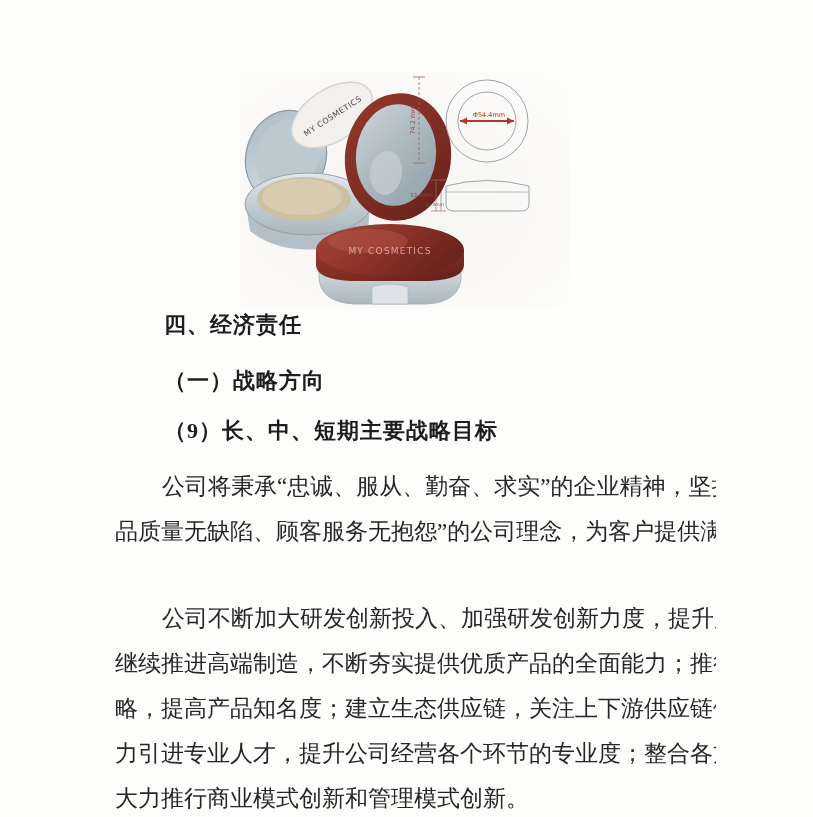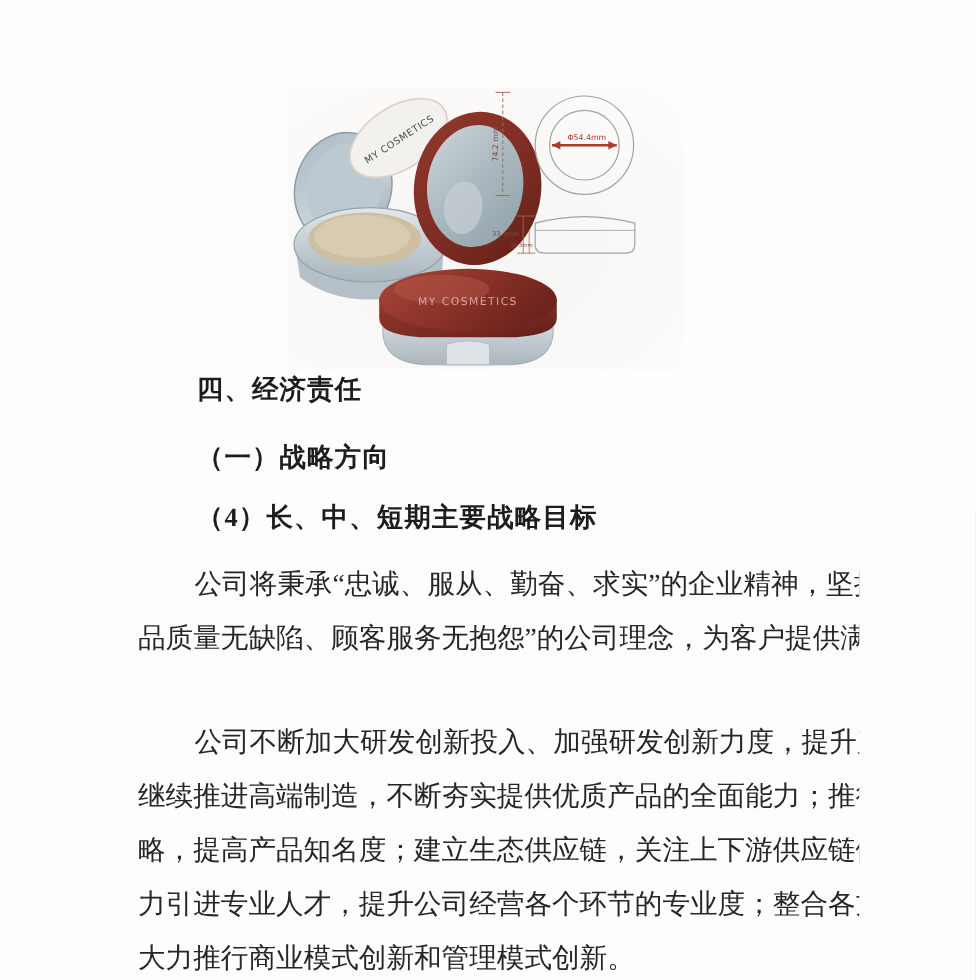--- a/index.html
+++ b/index.html
@@ -131,21 +131,21 @@
         <path d="M76,176 L76,192 Q76,206 110,208 L190,208 Q224,206 224,192 L224,176 Z" fill="url(#redLid)"></path>
         <ellipse cx="150" cy="177" rx="74" ry="26" fill="url(#redTop)"></ellipse>
         <ellipse cx="128" cy="168" rx="40" ry="12" fill="#b85a4d" opacity="0.45"></ellipse>
         <text x="150" y="181" font-size="9" text-anchor="middle" fill="#d8a79e" letter-spacing="1.2">MY COSMETICS</text>
       </g>
     </svg>
   </div>
 
   <div class="heading" style="top:366px;">（一）战略方向</div>
   <div class="heading" style="top:310px;">四、经济责任</div>
-  <div class="heading" style="top:416px;">（4）长、中、短期主要战略目标</div>
+  <div class="heading" style="top:416px;">（9）长、中、短期主要战略目标</div>
 
   <div class="para" style="top:464px;">
     <div class="line indent full">公司将秉承“忠诚、服从、勤奋、求实”的企业精神，坚持“产</div>
     <div class="line full">品质量无缺陷、顾客服务无抱怨”的公司理念，为客户提供满意的产</div>
   </div>
 
   <div class="para" style="top:596px;">
     <div class="line indent full">公司不断加大研发创新投入、加强研发创新力度，提升产品品质；</div>
     <div class="line full">继续推进高端制造，不断夯实提供优质产品的全面能力；推行品牌战</div>
     <div class="line full">略，提高产品知名度；建立生态供应链，关注上下游供应链健康；大</div>

